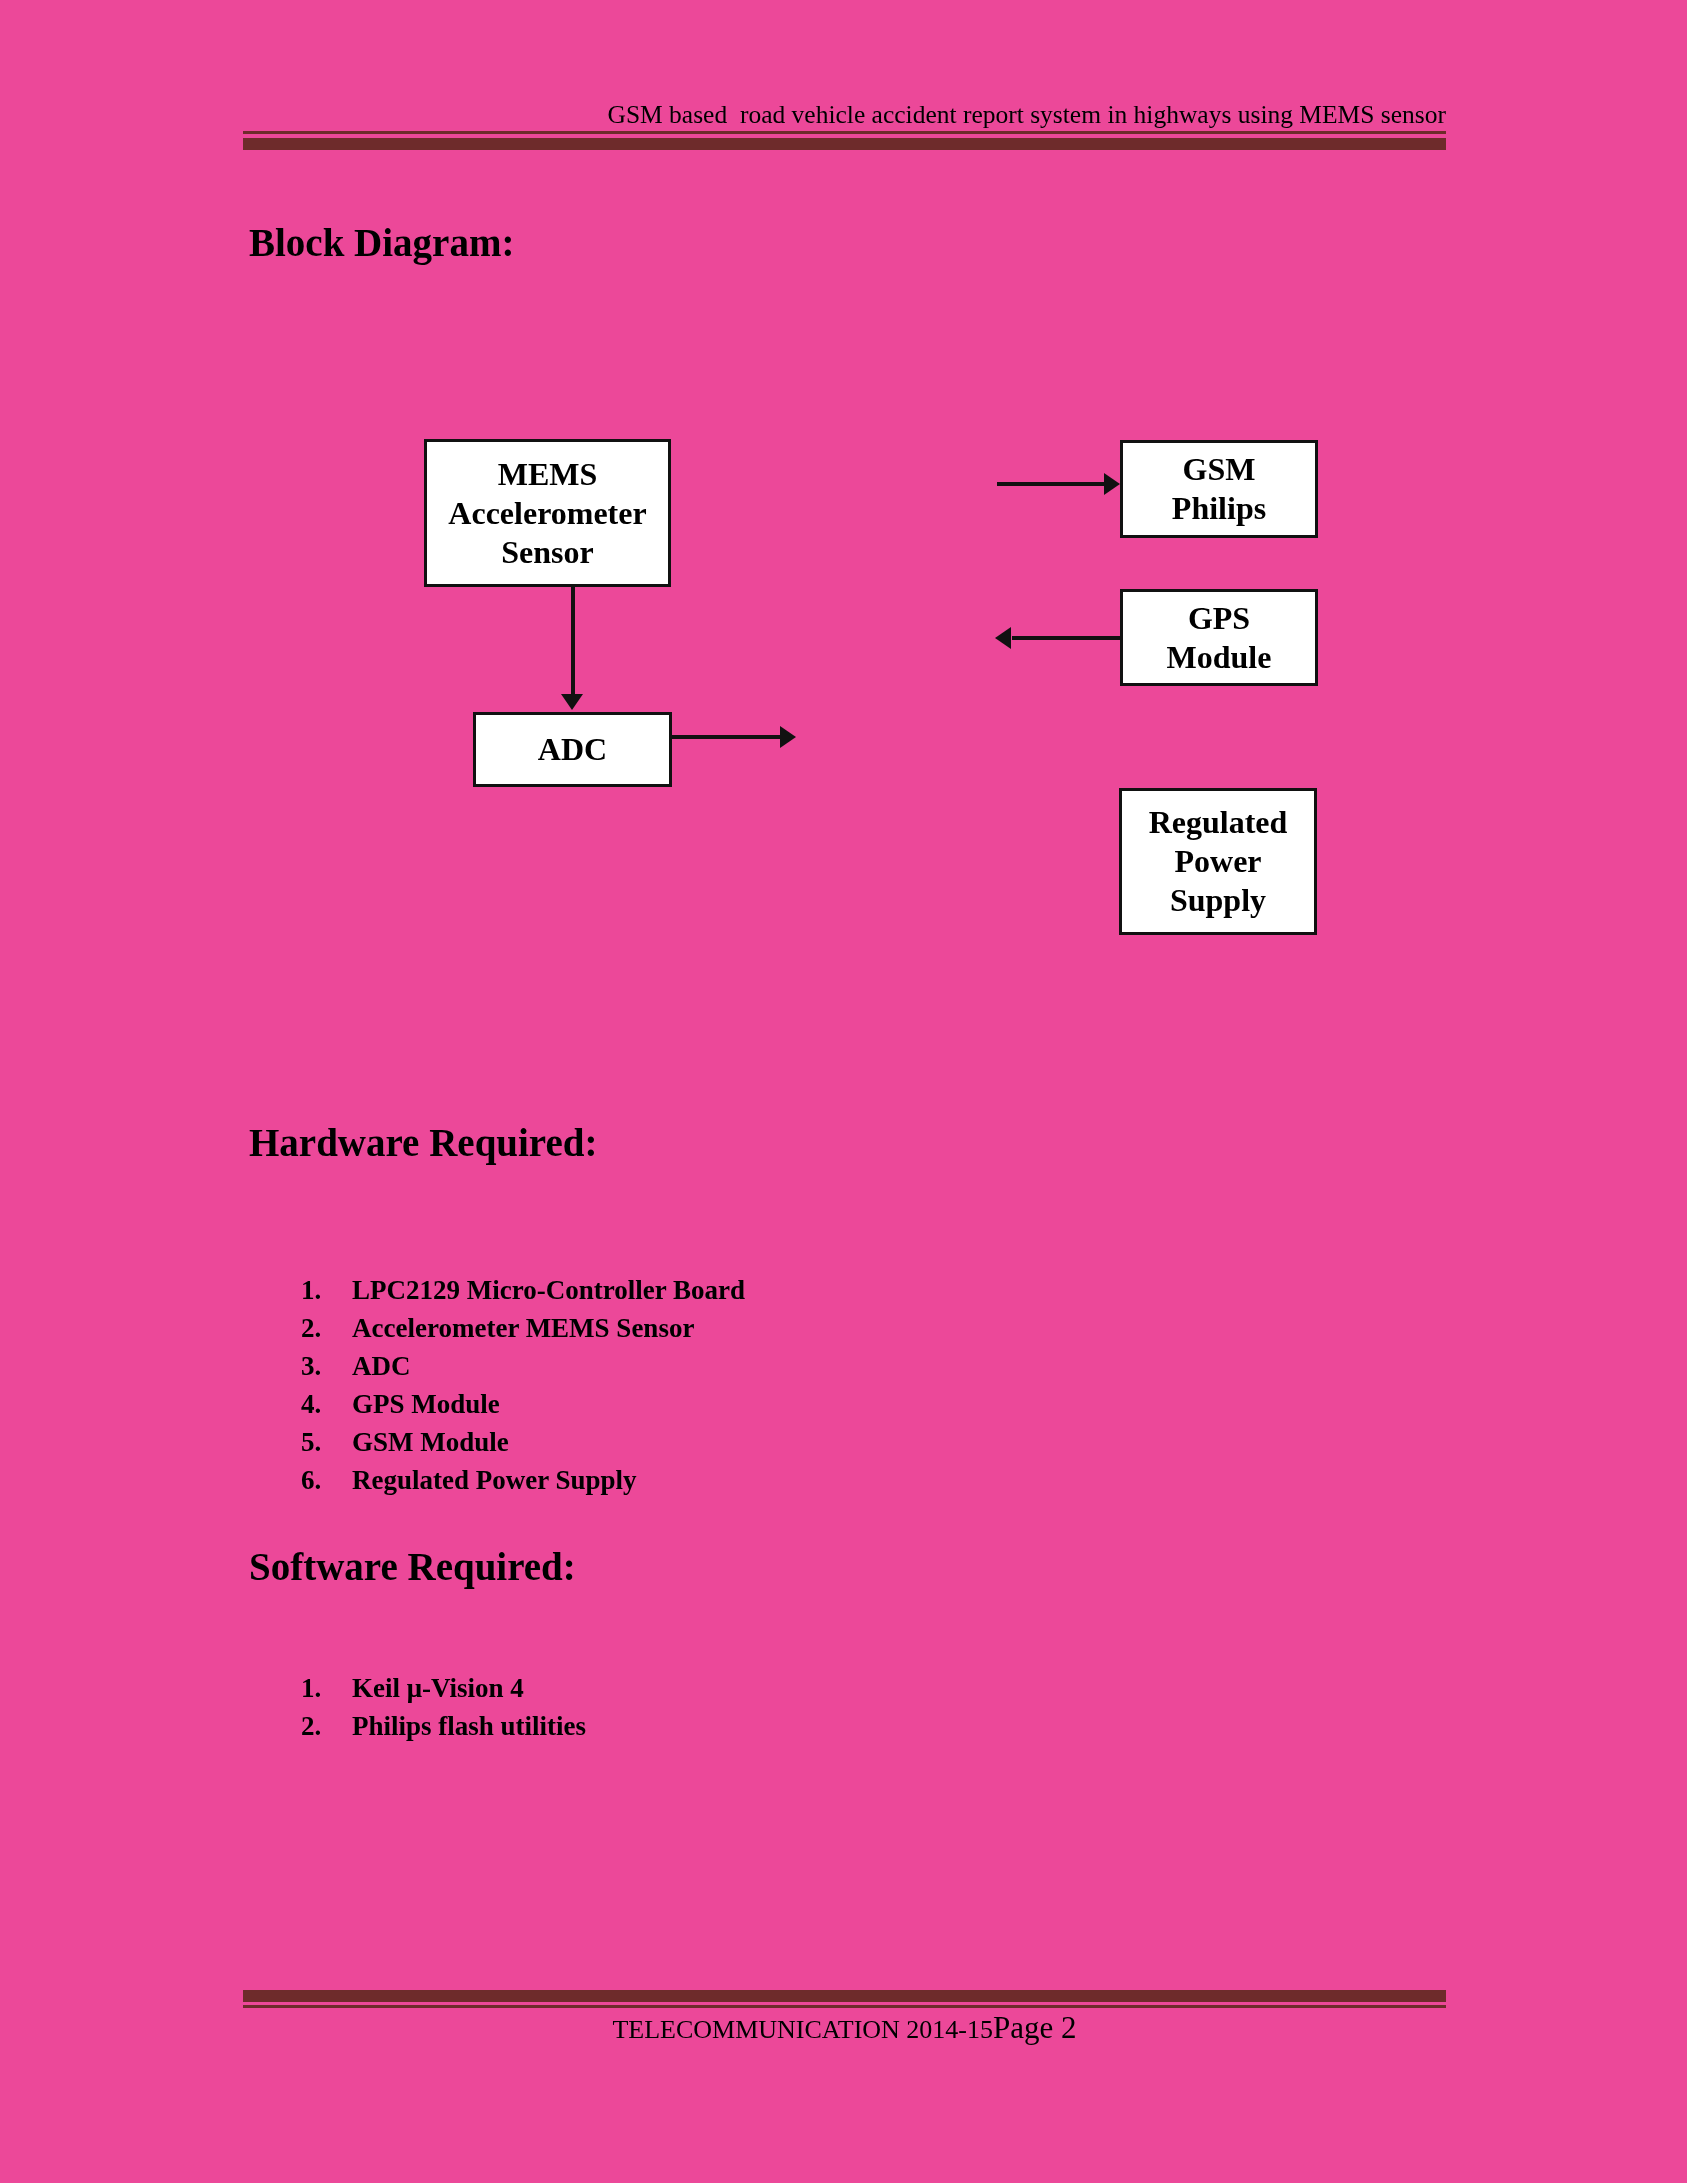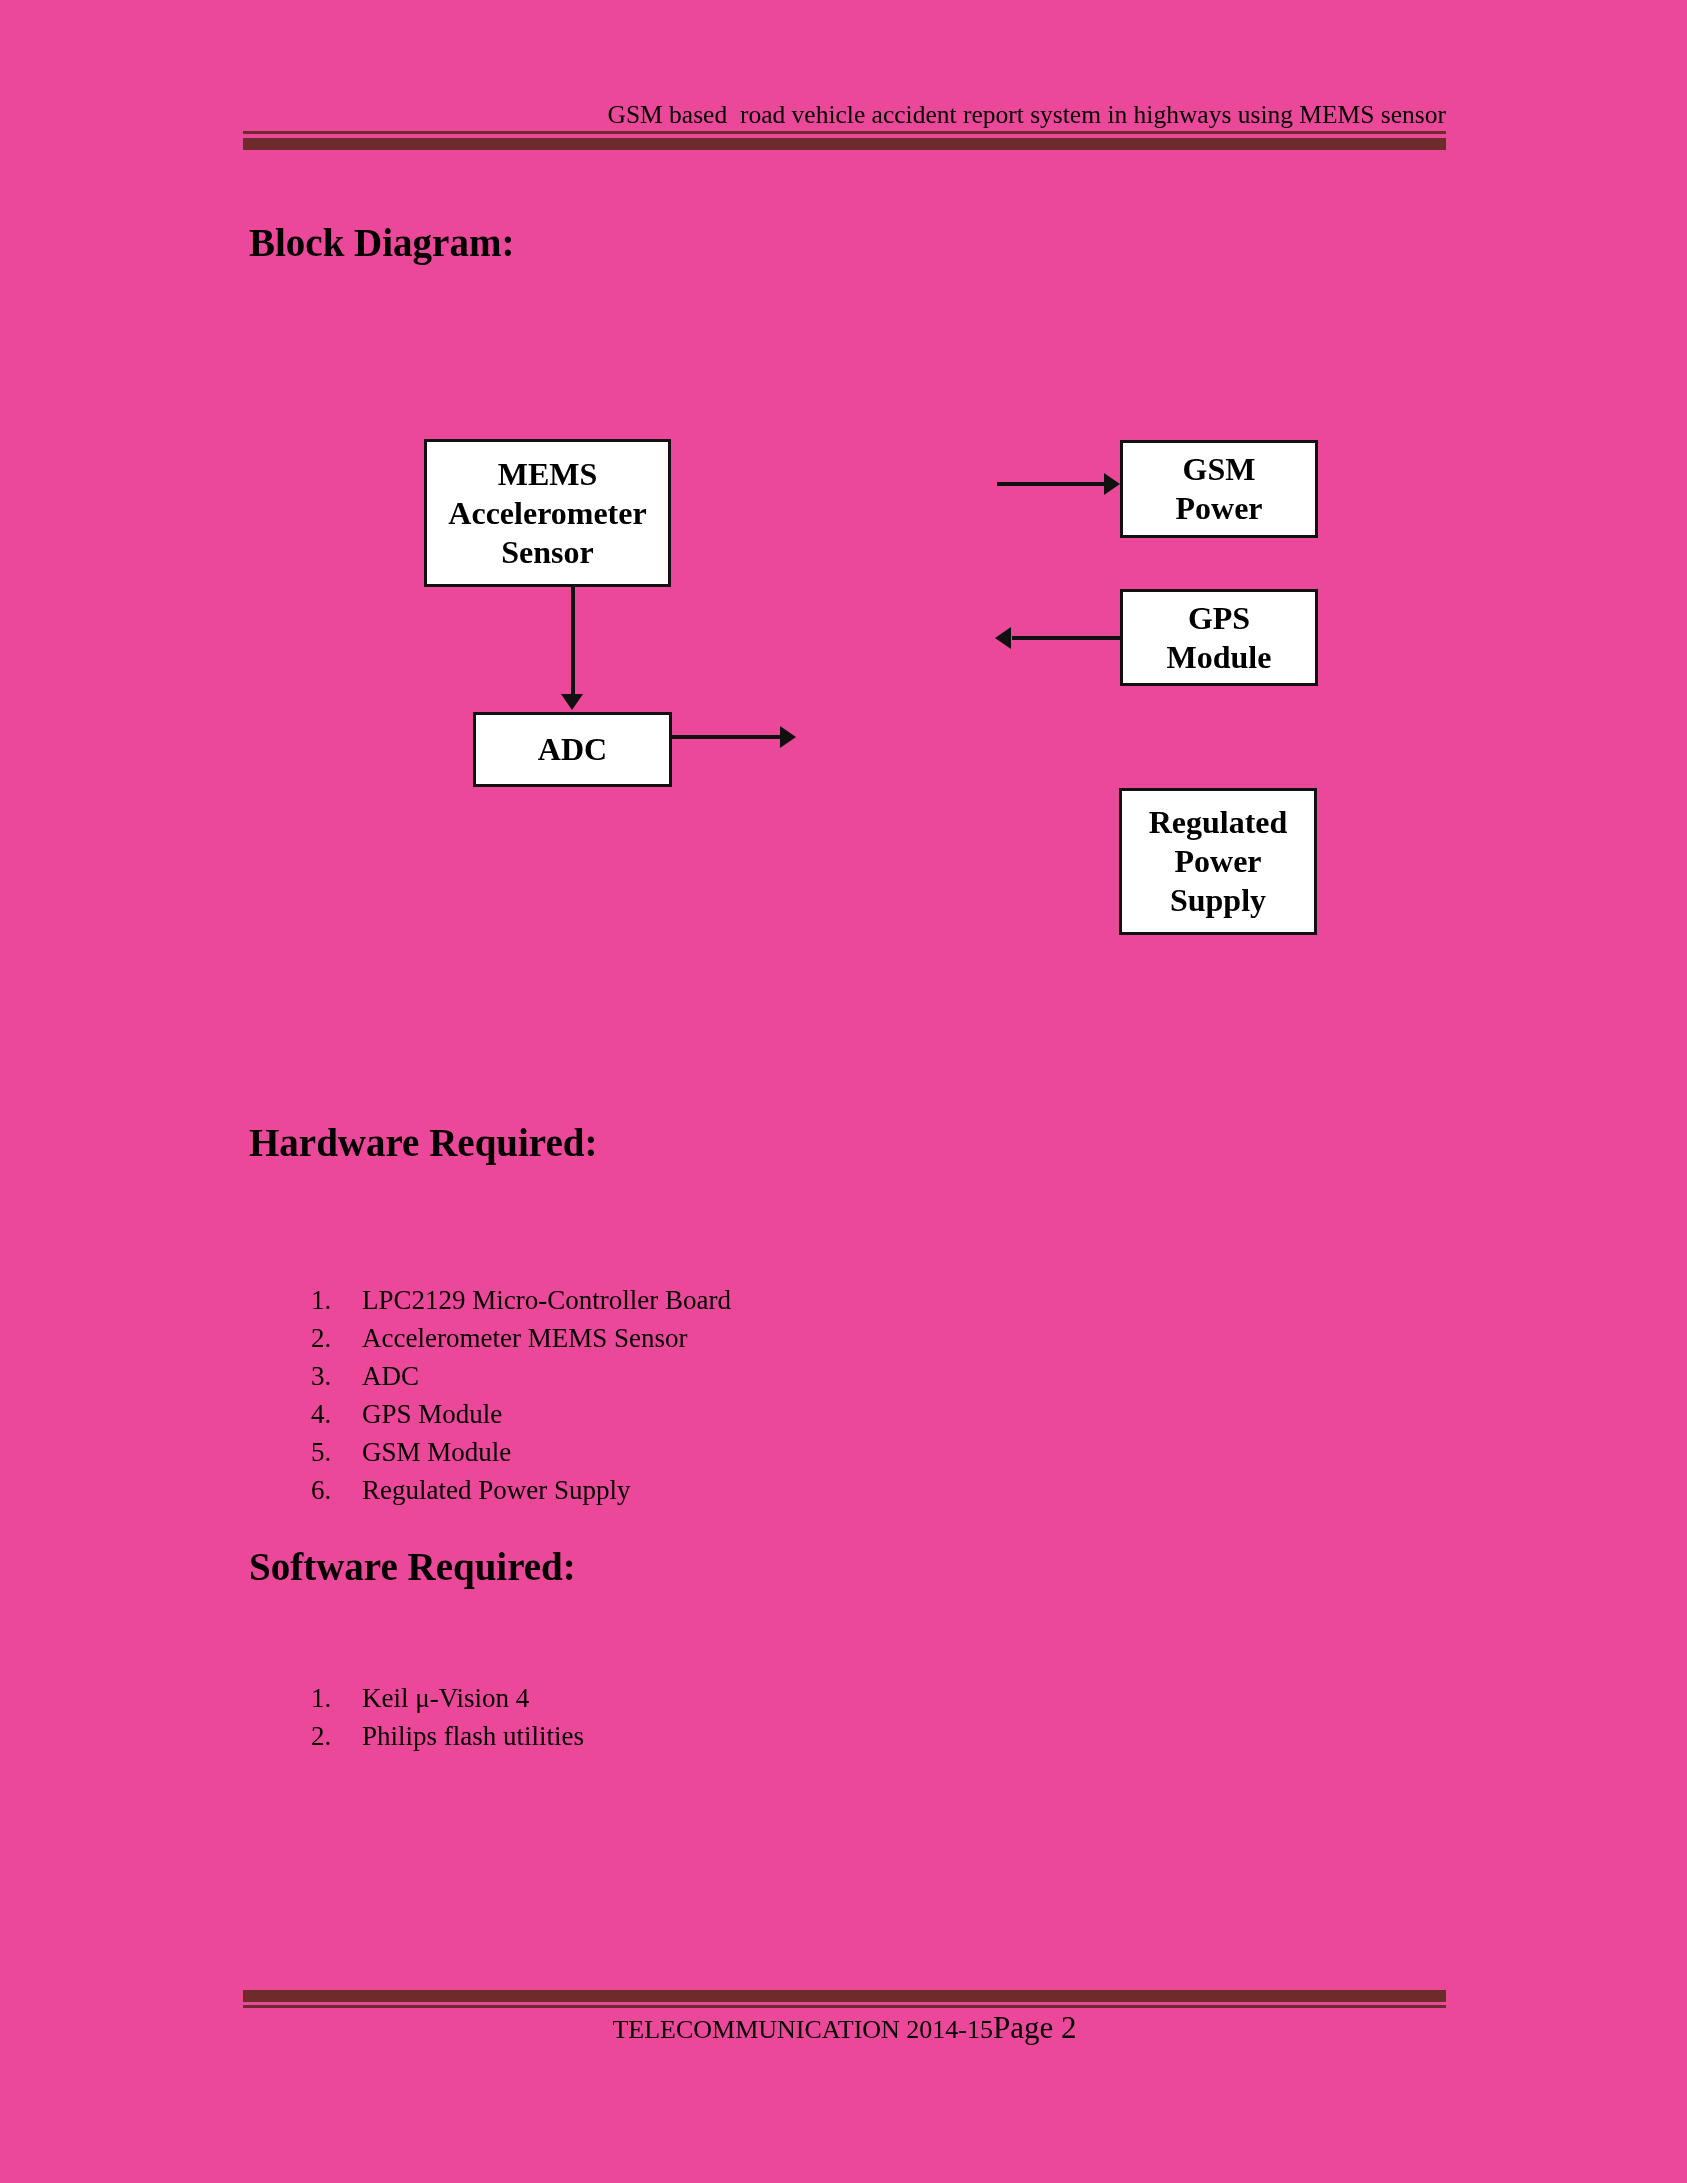--- a/index.html
+++ b/index.html
@@ -61,24 +61,25 @@
   .aline-adc{left:671px;top:735px;width:109px;height:4.1px;}
   .ahead-adc{left:780px;top:726px;border-top:11.5px solid transparent;border-bottom:11.5px solid transparent;border-left:16.5px solid #111;}
   
   .aline-gsm{left:997px;top:482px;width:107px;height:4.1px;}
   .ahead-gsm{left:1104px;top:473px;border-top:11.5px solid transparent;border-bottom:11.5px solid transparent;border-left:16.5px solid #111;}
   
   .aline-gps{left:1012px;top:636px;width:109px;height:4.1px;}
   .ahead-gps{left:995px;top:627px;border-top:11.5px solid transparent;border-bottom:11.5px solid transparent;border-right:16.5px solid #111;}
   
   .num-list{
-    position:absolute;left:297px;margin:14px;padding:0;
+    position:absolute;left:297px;margin:4px;padding:0;
     list-style:none;
     font-size:27px;line-height:38px;
     counter-reset:item;
+    font-weight:bold;
   }
   .list-hardware{top:1267px;}
   .list-software{top:1665px;}
   .num-list li::before{
     counter-increment:item;
     content:counter(item) ".";
     display:inline-block;width:51px;
   }
   
   .footer-row{
@@ -98,21 +99,21 @@
   <div class="rule rule-header-thick"></div>
 
   <div class="h-heading h-block">Block Diagram:</div>
 
   <div class="diagram">
     <div class="dbox dbox-mems">MEMS
 Accelerometer
 Sensor</div>
     <div class="dbox dbox-adc">ADC</div>
     <div class="dbox dbox-gsm">GSM
-Power</div>
+Philips</div>
     <div class="dbox dbox-gps">GPS
 Module</div>
     <div class="dbox dbox-rps">Regulated
 Power
 Supply</div>
 
     <div class="aline aline-v"></div>
     <div class="ahead ahead-down"></div>
 
     <div class="aline aline-adc"></div>

